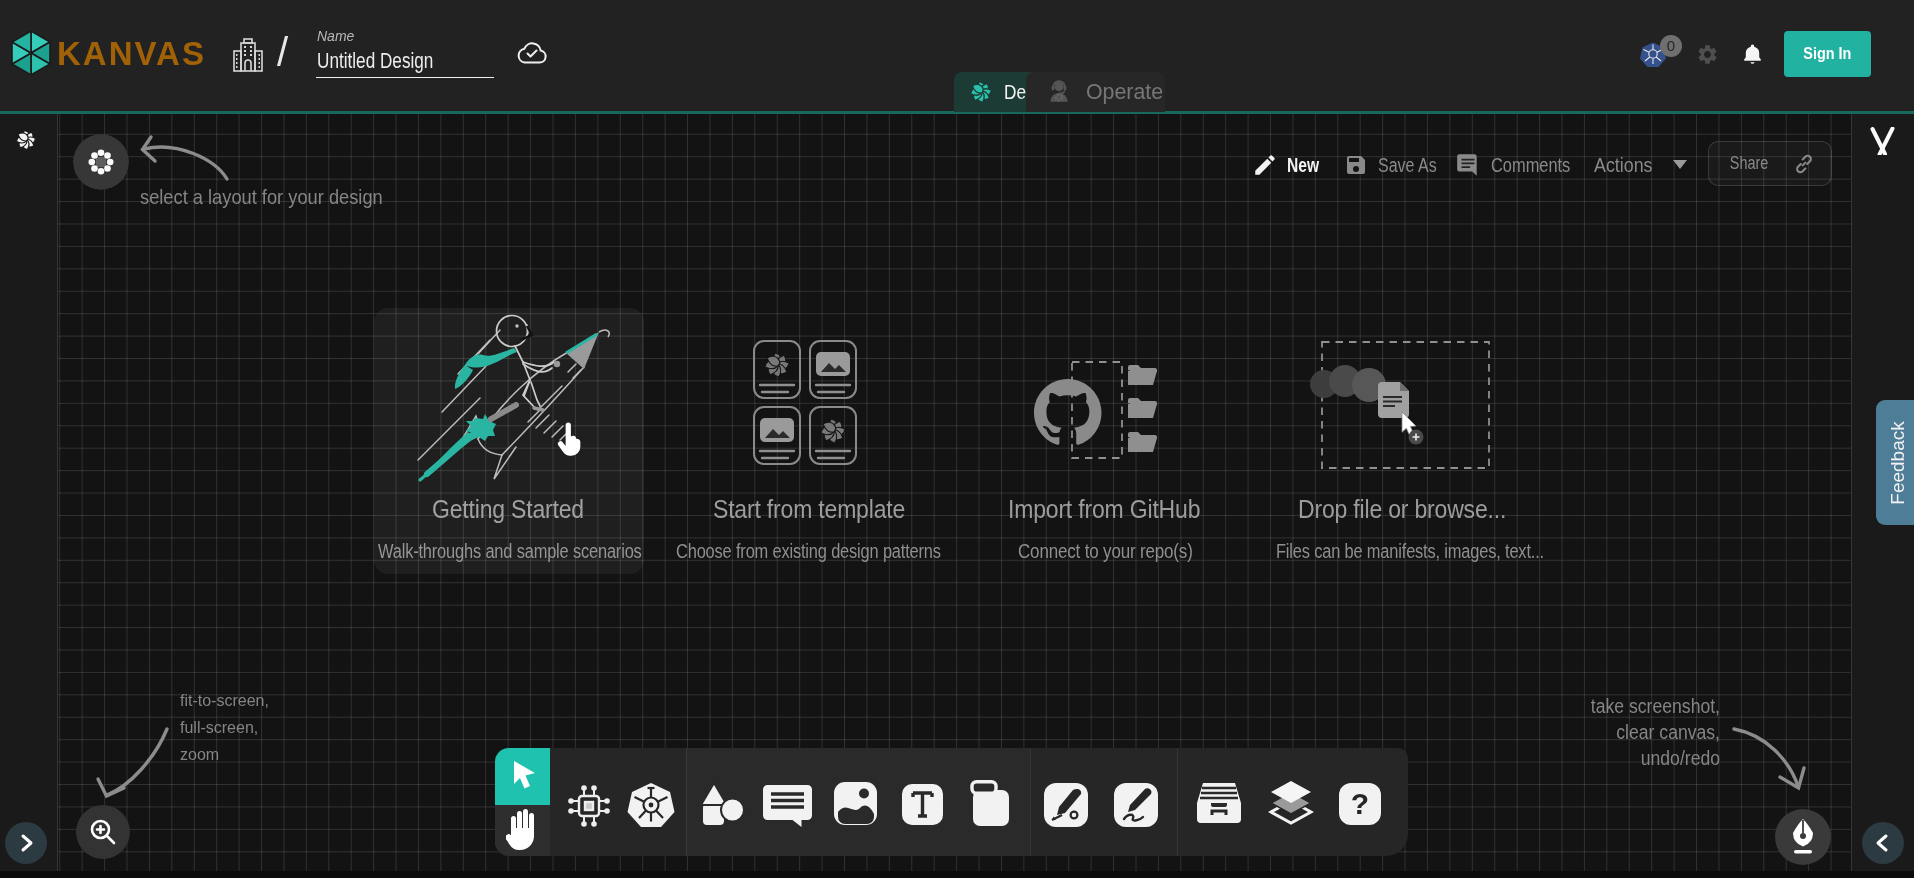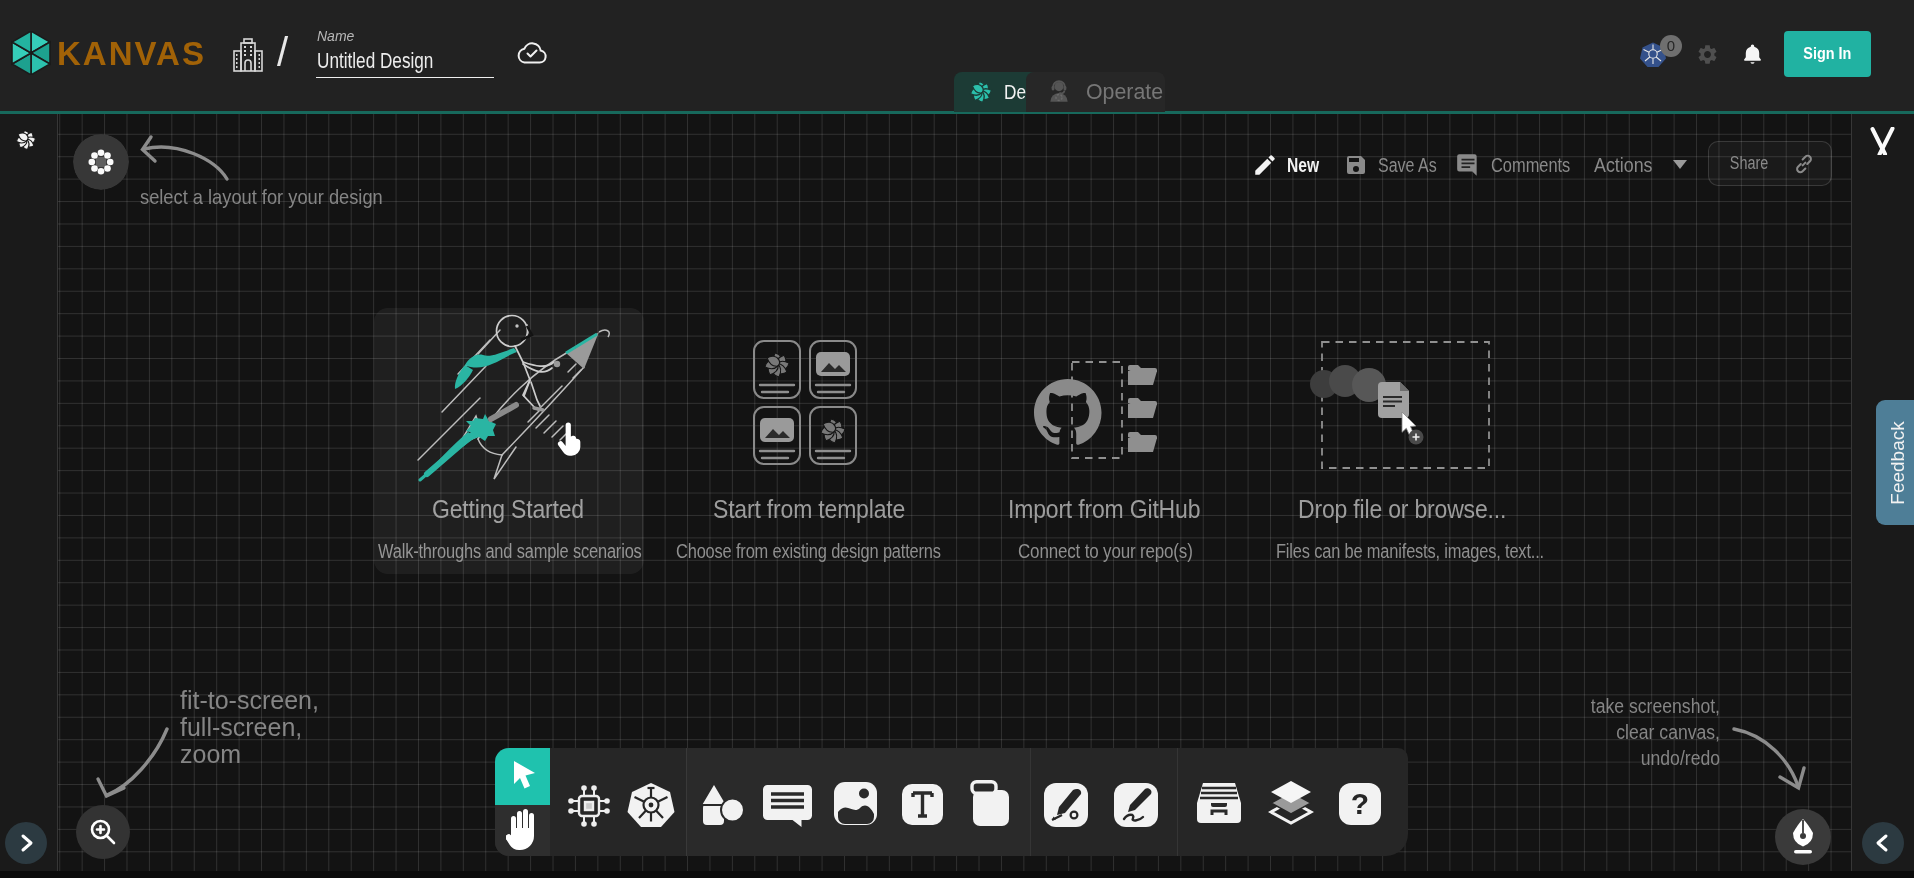--- a/index.html
+++ b/index.html
@@ -330,21 +330,21 @@
     </g>
     <path d="M82 72 l14 14 -5.5 0.5 3 7 -4 1.8 -3.2-7 -4.3 4 z" fill="#ffffff" stroke="#888" stroke-width="0.8"></path>
     <circle cx="96" cy="97" r="7.5" fill="#4a4a4a"></circle>
     <path d="M96 93.5 v7 M92.5 97 h7" stroke="#eee" stroke-width="1.6"></path>
   </svg>
 
   <div id="feedback">
       <span>Feedback</span>
     </div>
 
-  <div class="hinttext" style="left:180px; top:687px; line-height:27px; font-size:25px; transform:none;">fit-to-screen,<br>full-screen,<br>zoom</div>
+  <div class="hinttext" style="left:180px; top:687px; line-height:27px; font-size:16px; transform:none;">fit-to-screen,<br>full-screen,<br>zoom</div>
   <div class="hinttext" style="left:1520px; top:693px; width:200px; text-align:right; line-height:26px; font-size:20px; transform:scaleX(0.88); transform-origin:right center;">take screenshot,<br>clear canvas,<br>undo/redo</div>
   <svg style="position:absolute; left:93px; top:724px;" width="85" height="80" viewBox="0 0 85 80" fill="none" stroke="#8c8c8c" stroke-width="3.4" stroke-linecap="round">
     <path d="M74 5 C62 34 37 62 14 71"></path>
     <path d="M5 55 L13.5 72 L31 64"></path>
   </svg>
   <svg style="position:absolute; left:1728px; top:722px;" width="85" height="80" viewBox="0 0 85 80" fill="none" stroke="#8c8c8c" stroke-width="3.4" stroke-linecap="round">
     <path d="M6 7 C38 13 61 38 70 64"></path>
     <path d="M52 55 L70.5 66 L76 46"></path>
   </svg>
 

